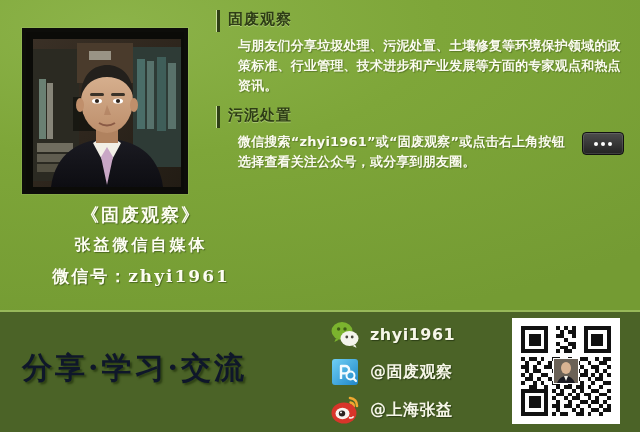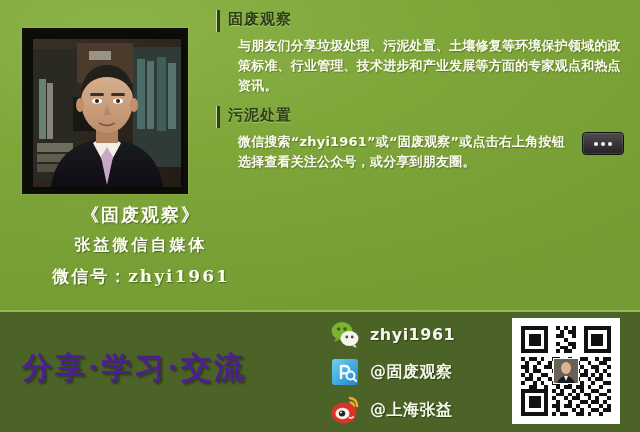--- a/index.html
+++ b/index.html
@@ -153,21 +153,21 @@
     display: block;
   }
   .sec-body.has-btn { padding-right: 60px; }
 
   
   .slogan {
     position: absolute;
     left: 22px; top: 348px;
     font-size: 30px;
     font-weight: bold;
-    color: #4c1d95;
+    color: #0f172a;
     letter-spacing: 3px;
     font-family: "DejaVu Serif", "Liberation Serif", serif;
     text-shadow: 2px 2px 2px rgba(20,35,5,.55);
     white-space: nowrap;
   }
 
   .socials {
     position: absolute;
     left: 330px; top: 316px;
     width: 175px;

